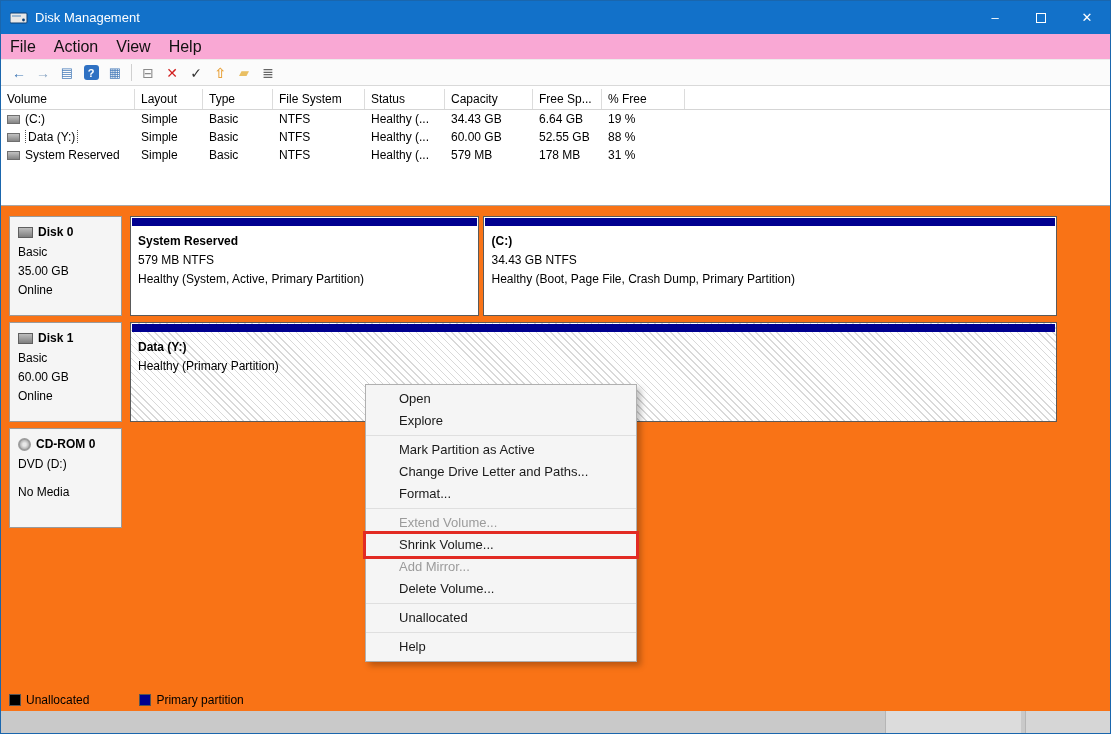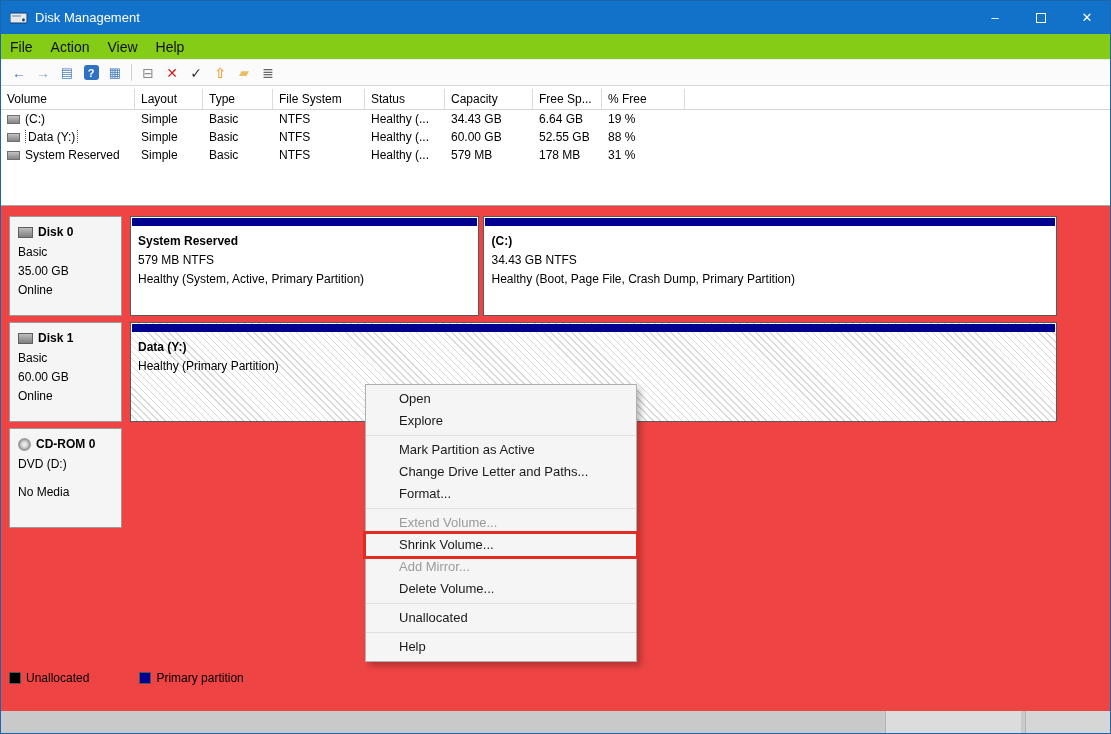--- a/index.html
+++ b/index.html
@@ -9,21 +9,21 @@
     border:1px solid #1a66ad; overflow:hidden; display:flex; flex-direction:column;
   }
   
   .titlebar { height:33px; background:#1271c9; display:flex; align-items:center; color:#fff; flex:0 0 auto; }
   .app-icon { width:18px; height:14px; margin:0 7px 0 9px; display:inline-block; }
   .title-text { font-size:13px; }
   .win-controls { margin-left:auto; display:flex; height:100%; }
   .win-btn { width:46px; height:100%; display:flex; align-items:center; justify-content:center; font-size:13px; color:#fff; cursor:default; }
   .max-glyph { width:10px; height:10px; border:1px solid #fff; display:inline-block; }
   
-  .menubar { height:25px; background:#84cc16; display:flex; align-items:center; font-size:14px; color:#111; flex:0 0 auto; }
+  .menubar { height:25px; background:#f9a8d4; display:flex; align-items:center; font-size:16px; color:#111; flex:0 0 auto; }
   .menu-label { padding:0 9px; height:100%; display:flex; align-items:center; }
   
   .toolbar { height:27px; background:#fbfbfb; border-top:1px solid #ececec; border-bottom:1px solid #d9d9d9; display:flex; align-items:center; padding-left:6px; flex:0 0 auto; }
   .tbi { width:24px; height:21px; display:flex; align-items:center; justify-content:center; font-size:14px; }
   .tb-sep { width:1px; height:17px; background:#d0d0d0; margin:0 4px; }
   .col-blue { color:#3f77b5; }
   .col-gblue { color:#8aa6c4; }
   .col-grid { color:#4a7ebb; font-size:13px; }
   .help-badge { width:15px; height:15px; background:#2f71c3; color:#fff; border-radius:3px; font-size:11px; font-weight:bold; display:flex; align-items:center; justify-content:center; }
   .col-gray { color:#8a8a8a; }
@@ -37,21 +37,21 @@
   .vheader { display:flex; height:21px; font-size:12px; color:#000; border-bottom:1px solid #d5d5d5; align-items:flex-end; }
   .hcell { border-right:1px solid #dcdcdc; height:100%; display:flex; align-items:center; padding-left:6px; }
   .hfill { flex:1; }
   .c0 { width:134px; } .c1 { width:68px; } .c2 { width:70px; } .c3 { width:92px; }
   .c4 { width:80px; } .c5 { width:88px; } .c6 { width:69px; } .c7 { width:83px; }
   .vrow { display:flex; height:18px; align-items:center; font-size:12px; color:#000; }
   .cell { padding-left:6px; overflow:hidden; white-space:nowrap; }
   .volicon { display:inline-block; width:13px; height:9px; background:linear-gradient(#c2c2c2,#858585); border:1px solid #6f6f6f; margin-right:5px; vertical-align:-1px; }
   .focusbox { border:1px dotted #555; padding:0 2px; }
   
-  .graph-pane { flex:1; background:#ef4444; padding:10px 8px 24px 8px; display:flex; flex-direction:column; overflow:hidden; }
+  .graph-pane { flex:1; background:#f97316; padding:10px 8px 2px 8px; display:flex; flex-direction:column; overflow:hidden; }
   .disk-row { display:flex; height:100px; margin-bottom:6px; width:1048px; flex:0 0 auto; }
   .disk-info { width:113px; border:1px solid #9a9a9a; background:#f5f5f5; padding:8px 6px 6px 8px; font-size:12px; flex:0 0 auto; }
   .dline1 { font-weight:bold; font-size:12px; display:flex; align-items:center; margin-bottom:6px; }
   .dicon { width:15px; height:11px; background:linear-gradient(#bdbdbd,#7f7f7f); border:1px solid #5f5f5f; margin-right:5px; display:inline-block; }
   .cdicon { width:13px; height:13px; border-radius:50%; border:2px solid #9c9c9c; background:radial-gradient(#e8e8e8 25%, #c0c0c0 60%); margin-right:5px; display:inline-block; }
   .dline { margin-bottom:5px; }
   .dline.gap { margin-top:14px; }
   .disk-graph { flex:1; display:flex; margin-left:8px; gap:4px; }
   .partition { border:1px solid #5a5a5a; background:#fff; height:100%; overflow:hidden; }
   .partition.selected { background:repeating-linear-gradient(45deg,#ffffff 0px,#ffffff 4px,#d9d9d9 4px,#d9d9d9 5px); }

